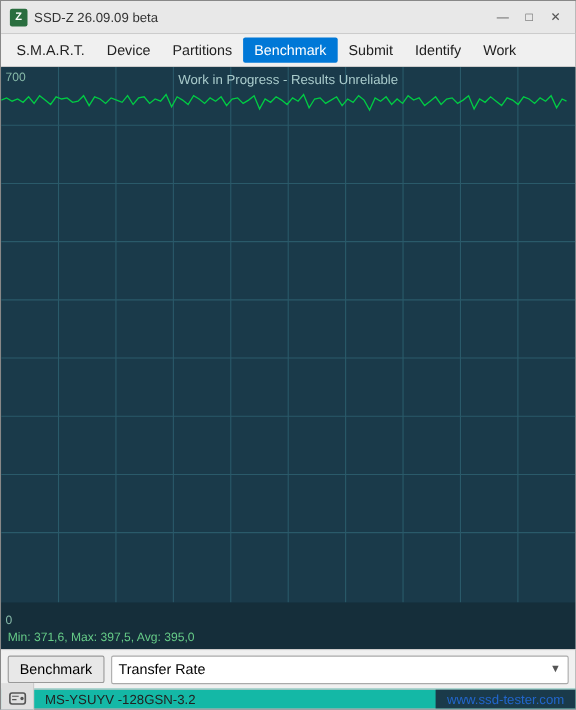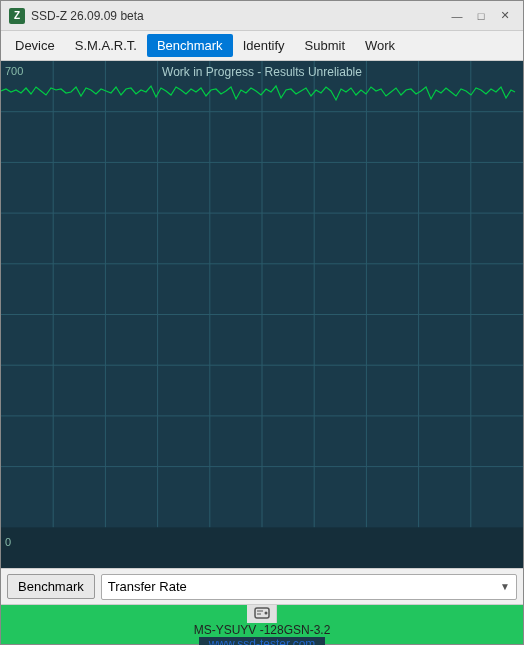--- a/index.html
+++ b/index.html
@@ -156,27 +156,26 @@
       cursor: pointer;
       border-radius: 2px;
       gap: 14px;
     }
     .dropdown-arrow {
       font-size: 10px;
       color: #555;
     }
 
     .status-bar {
-      height: 40px;
-      background: #22c55e;
+      height: 18px;
+      background: #14b8a6;
       border-top: 1px solid #ccc;
       display: flex;
       align-items: center;
       flex-shrink: 0;
-      flex-direction: column;
     }
     .status-icon-box {
       width: 30px;
       height: 30px;
       border-right: 1px solid #ccc;
       display: flex;
       align-items: center;
       justify-content: center;
       background: #e0e0e0;
     }
@@ -215,25 +214,26 @@
     </div>
     <span class="title-bar-text">SSD-Z 26.09.09 beta</span>
     <div class="title-bar-controls">
       <button class="title-btn">—</button>
       <button class="title-btn">□</button>
       <button class="title-btn close">✕</button>
     </div>
   </div>
 
   <div class="menu-bar">
+    <div class="menu-item">S.M.A.R.T.</div>
     <div class="menu-item">Device</div>
-    <div class="menu-item">S.M.A.R.T.</div>
+    <div class="menu-item">Partitions</div>
     <div class="menu-item active">Benchmark</div>
+    <div class="menu-item">Submit</div>
     <div class="menu-item">Identify</div>
-    <div class="menu-item">Submit</div>
     <div class="menu-item">Work</div>
   </div>
 
   <div class="chart-area">
     <svg class="chart-svg" xmlns="http://www.w3.org/2000/svg">
 
       <rect width="100%" height="100%" fill="#1a3a4a"></rect>
 
       <line x1="10%" y1="0" x2="10%" y2="92%" stroke="#2a5a6a" stroke-width="1"></line>
       <line x1="20%" y1="0" x2="20%" y2="92%" stroke="#2a5a6a" stroke-width="1"></line>
@@ -262,20 +262,21 @@
           400,34 405,29 410,28 415,33 420,30 425,26 430,38 435,29 440,32 445,27 450,31 455,35 460,28 465,30 470,34 475,27 480,29 485,33 490,28 495,31
           500,26 505,37 510,29 514,31
         "></polyline>
 
       <rect x="0" y="92%" width="100%" height="8%" fill="#152e3a"></rect>
     </svg>
 
     <div class="chart-label-top">Work in Progress - Results Unreliable</div>
     <div class="chart-label-400">700</div>
     <div class="chart-label-0">0</div>
+    <div class="chart-stats">Min: 371,6, Max: 397,5, Avg: 395,0</div>
   </div>
 
   <div class="bottom-bar">
     <button class="benchmark-btn">Benchmark</button>
     <div class="dropdown">
       <span>Transfer Rate</span>
       <span class="dropdown-arrow">▼</span>
     </div>
   </div>
 

